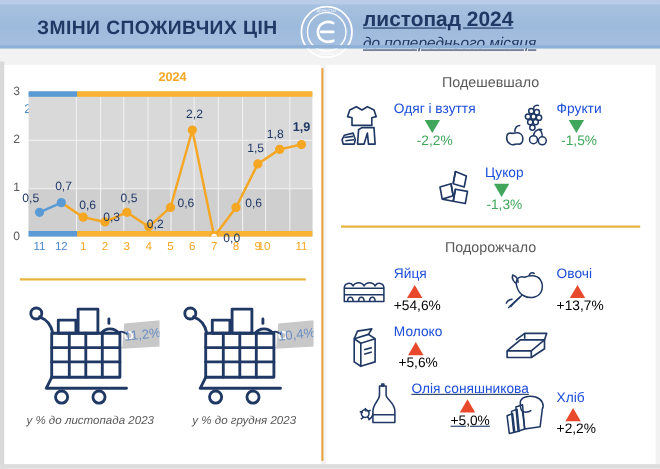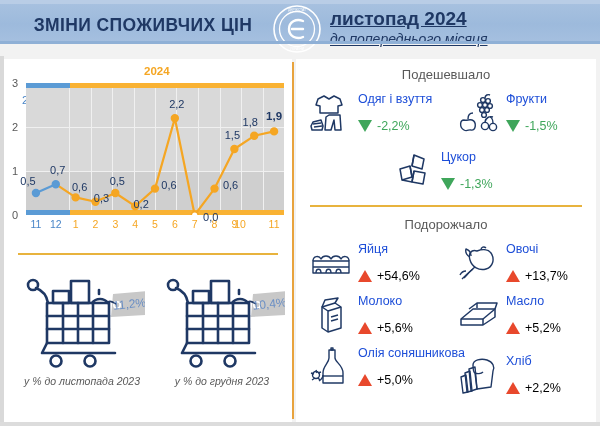--- a/index.html
+++ b/index.html
@@ -70,21 +70,21 @@
   
   .sec-title{
     position:absolute;width:300px;text-align:center;
     font-size:13px;color:#595959;
   }
   .gold-div-right{position:absolute;left:14px;width:272px;height:2px;background:#E8B33D;}
   .item{position:absolute;display:flex;align-items:center;}
   .item .ico{width:46px;height:40px;flex:0 0 46px;display:flex;align-items:center;justify-content:center;}
   .item .txt{margin-left:4px;}
   .item .nm{font-size:12.5px;color:#1d4ed8;line-height:13px;}
-  .item .val{display:flex;align-items:center;margin-top:13px;}
+  .item .val{display:flex;align-items:center;margin-top:3px;flex-direction:column;}
   .tri-down{
     width:0;height:0;border-left:7px solid transparent;border-right:7px solid transparent;
     border-top:12px solid #3FA65B;margin-right:5px;
   }
   .tri-up{
     width:0;height:0;border-left:7px solid transparent;border-right:7px solid transparent;
     border-bottom:12px solid #E8482C;margin-right:5px;
   }
   .pct-down{font-size:12.5px;color:#3FA65B;}
   .pct-up{font-size:12.5px;color:#000000;}
@@ -407,30 +407,23 @@
     <div class="item" style="left:160px;top:236px;">
       <div class="ico">
         <svg width="44" height="36" viewBox="0 0 44 36" fill="none" stroke="#1F3864" stroke-width="1.5" stroke-linejoin="round">
           <path d="M4 22 L16 12 L38 12 L38 20 L26 28 L4 28 Z"></path>
           <path d="M4 22 L26 22 L26 28"></path>
           <path d="M26 22 L38 12"></path>
           <path d="M12 12 L20 6 L40 6 L38 12"></path>
           <path d="M20 6 L20 11"></path>
         </svg>
       </div>
-      <div class="txt">
-        <div class="nm">Масло</div>
-        <div class="val">
-          <span class="tri-up"></span>
-          <span class="pct-up">+5,2%</span>
-        </div>
-      </div>
-    </div>
-
-    <div class="item" style="left:12px;top:288px;">
+    </div>
+
+    <div class="item" style="left:28px;top:288px;text-decoration:underline;">
       <div class="ico">
         <svg width="44" height="44" viewBox="0 0 44 44" fill="none" stroke="#1F3864" stroke-width="1.4" stroke-linejoin="round">
           <path d="M20 5 L26 5 L26 13 C26 17, 34 20, 34 28 L34 38 L14 38 L14 28 C14 21, 20 18, 20 13 Z"></path>
           <path d="M22 3 L24 3 L24 5 L22 5 Z"></path>
           <path d="M14 31 L34 31"></path>
           <circle cx="7" cy="30" r="3.5"></circle>
           <path d="M7 25 L8 28 M2 28 L5 29 M3 35 L6 33 M11 35 L9 33 M12 27 L9 28"></path>
           <path d="M10 36 C13 34, 14 32, 14 30"></path>
         </svg>
       </div>

